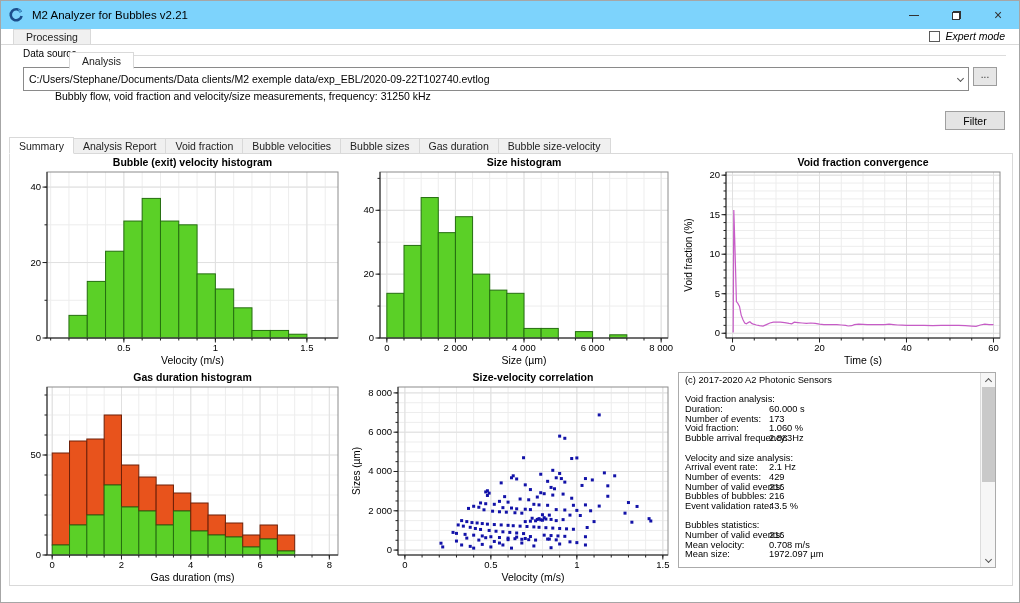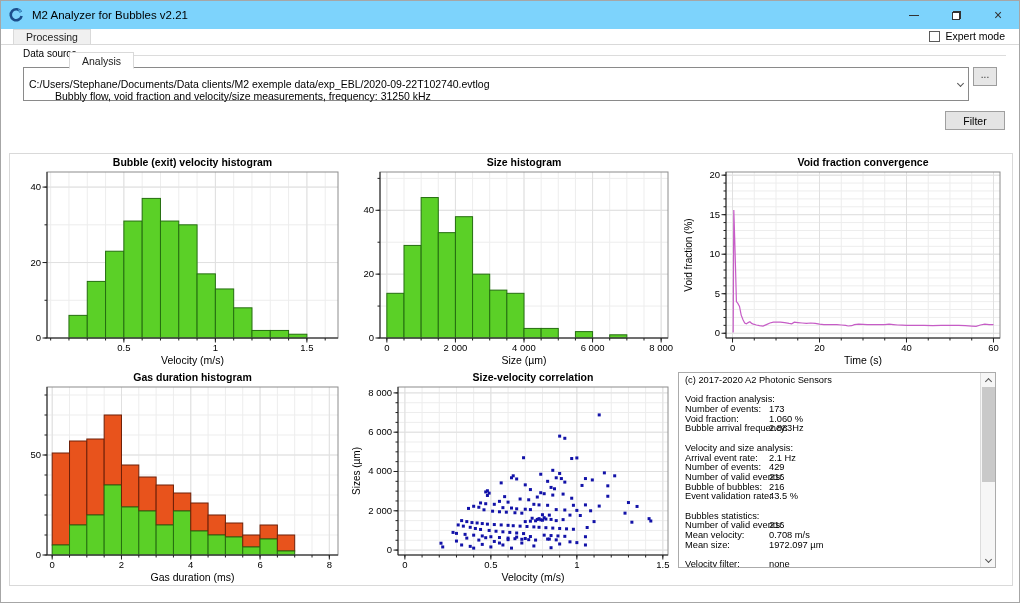--- a/index.html
+++ b/index.html
@@ -25,28 +25,28 @@
   
   .maintab-row{ position:absolute; left:0; top:27px; width:100%; height:17px; }
   .maintab-line{ position:absolute; left:0; top:16px; width:100%; height:1px; background:#d9d9d9; }
   .maintab{ position:absolute; top:1px; height:16px; padding:0 12px; font-size:10.5px;
             display:flex; align-items:center; background:#f0f0f0; border:1px solid #d9d9d9;
             color:#222; cursor:pointer; }
   .maintab.t0{ left:12px; }
   .maintab.t1{ left:68px; }
   .maintab.active{ background:#fff; border-bottom:1px solid #fff; z-index:2; top:0px; height:17px;margin-top:24px; }
 
-  .expert{ position:absolute; right:14px; top:29px; display:flex; align-items:center; gap:5px; }
+  .expert{ position:absolute; right:14px; top:29px; display:flex; align-items:center; gap:5px;font-style:italic; }
   .checkbox{ width:11px; height:11px; border:1px solid #5a5a5a; background:#fff; cursor:pointer; }
   .expert-label{ font-size:10.5px; color:#000; }
 
   
   .group-label{ position:absolute; left:22px; top:47px; font-size:10px; color:#000; }
   .group-line{ position:absolute; left:93px; top:54px; width:912px; height:1px; background:#dcdcdc; }
-  .combo{ position:absolute; left:22px; top:66px; width:946px; height:34px; background:#fff;
+  .combo{ position:absolute; left:22px; top:66px; width:946px; height:24px; background:#fff;
           border:1px solid #8a8a8a; display:flex; align-items:center; cursor:pointer; }
   .combo-text{ font-size:10.5px; color:#000; padding-left:5px; flex:1; white-space:nowrap; overflow:hidden; }
   .combo-caret{ width:16px; display:flex; justify-content:center; }
   .chev{ width:5px; height:5px; border-right:1px solid #555; border-bottom:1px solid #555; display:block; }
   .chev.down{ transform:rotate(45deg); margin-top:-2px; }
   .chev.up{ transform:rotate(-135deg); margin-top:3px; }
   .browse-btn{ position:absolute; left:972px; top:66px; width:24px; height:19px; background:#e6e6e6;
                border:1px solid #9c9c9c; font-size:10px; color:#333; text-align:center; line-height:14px;
                cursor:pointer; }
   .src-desc{ position:absolute; left:22px; top:89px; font-size:10.5px; color:#000;margin-left:32px; }
@@ -122,20 +122,29 @@
     <span class="combo-text">C:/Users/Stephane/Documents/Data clients/M2 exemple data/exp_EBL/2020-09-22T102740.evtlog</span>
     <span class="combo-caret">
         <span class="chev down"></span>
       </span>
   </div>
   <div class="browse-btn">...</div>
   <div class="src-desc">Bubbly flow, void fraction and velocity/size measurements, frequency: 31250 kHz</div>
   <div class="filter-btn">Filter</div>
 
   <div class="tab-panel"></div>
+  <div class="subtab-row">
+    <div class="subtab active">Summary</div>
+    <div class="subtab">Analysis Report</div>
+    <div class="subtab">Void fraction</div>
+    <div class="subtab">Bubble velocities</div>
+    <div class="subtab">Bubble sizes</div>
+    <div class="subtab">Gas duration</div>
+    <div class="subtab">Bubble size-velocity</div>
+  </div>
 
   <svg class="chart" style="left:16px;top:155px;" width="330" height="212">
       <rect x="30" y="16" width="291" height="166" fill="#ffffff" stroke="none"></rect>
       <line x1="33.660377358490564" y1="16" x2="33.660377358490564" y2="182" stroke="#ededed" stroke-width="1"></line>
       <line x1="51.9622641509434" y1="16" x2="51.9622641509434" y2="182" stroke="#ededed" stroke-width="1"></line>
       <line x1="70.26415094339623" y1="16" x2="70.26415094339623" y2="182" stroke="#ededed" stroke-width="1"></line>
       <line x1="88.56603773584905" y1="16" x2="88.56603773584905" y2="182" stroke="#ededed" stroke-width="1"></line>
       <line x1="106.86792452830188" y1="16" x2="106.86792452830188" y2="182" stroke="#ededed" stroke-width="1"></line>
       <line x1="125.16981132075473" y1="16" x2="125.16981132075473" y2="182" stroke="#ededed" stroke-width="1"></line>
       <line x1="143.47169811320754" y1="16" x2="143.47169811320754" y2="182" stroke="#ededed" stroke-width="1"></line>
@@ -787,29 +796,30 @@
       <text x="183" y="10" text-anchor="middle" font-size="10.5" fill="#000" font-family="&quot;Liberation Sans&quot;, sans-serif" font-weight="bold">Size-velocity correlation</text>
       <text x="183" y="210" text-anchor="middle" font-size="10.5" fill="#000" font-family="&quot;Liberation Sans&quot;, sans-serif">Velocity (m/s)</text>
       <text x="10" y="100" text-anchor="middle" font-size="10" fill="#000" font-family="&quot;Liberation Sans&quot;, sans-serif" transform="rotate(-90 10 100)">Sizes (µm)</text>
     </svg>
 
   <div class="info-panel">
     <div class="info-lines" id="info-lines">
         <div class="info-line"><span>(c) 2017-2020 A2 Photonic Sensors</span></div>
         <div class="info-line"><span>&nbsp;</span></div>
         <div class="info-line"><span>Void fraction analysis:</span></div>
+        <div class="info-line"><span>Duration:</span><span class="val" style="left: 84px;">60.000 s</span></div>
         <div class="info-line"><span>Number of events:</span><span class="val" style="left: 84px;">173</span></div>
         <div class="info-line"><span>Void fraction:</span><span class="val" style="left: 84px;">1.060 %</span></div>
         <div class="info-line"><span>Bubble arrival frequency:</span><span class="val" style="left: 84px;">2.883Hz</span></div>
         <div class="info-line"><span>&nbsp;</span></div>
         <div class="info-line"><span>Velocity and size analysis:</span></div>
         <div class="info-line"><span>Arrival event rate:</span><span class="val" style="left: 84px;">2.1 Hz</span></div>
         <div class="info-line"><span>Number of events:</span><span class="val" style="left: 84px;">429</span></div>
         <div class="info-line"><span>Number of valid events:</span><span class="val" style="left: 84px;">216</span></div>
-        <div class="info-line"><span>Bubble of bubbles:</span><span class="val" style="left: 84px;">216</span></div>
+        <div class="info-line"><span>Bubbles of bubbles:</span><span class="val" style="left: 84px;">216</span></div>
         <div class="info-line"><span>Event validation rate:</span><span class="val" style="left: 84px;">43.5 %</span></div>
         <div class="info-line"><span>&nbsp;</span></div>
         <div class="info-line"><span>Bubbles statistics:</span></div>
         <div class="info-line"><span>Number of valid events:</span><span class="val" style="left: 84px;">216</span></div>
         <div class="info-line"><span>Mean velocity:</span><span class="val" style="left: 84px;">0.708 m/s</span></div>
         <div class="info-line"><span>Mean size:</span><span class="val" style="left: 84px;">1972.097 µm</span></div>
         <div class="info-line"><span>&nbsp;</span></div>
         <div class="info-line"><span>Velocity filter:</span><span class="val" style="left: 84px;">none</span></div>
       </div>
     <div class="scrollbar">

